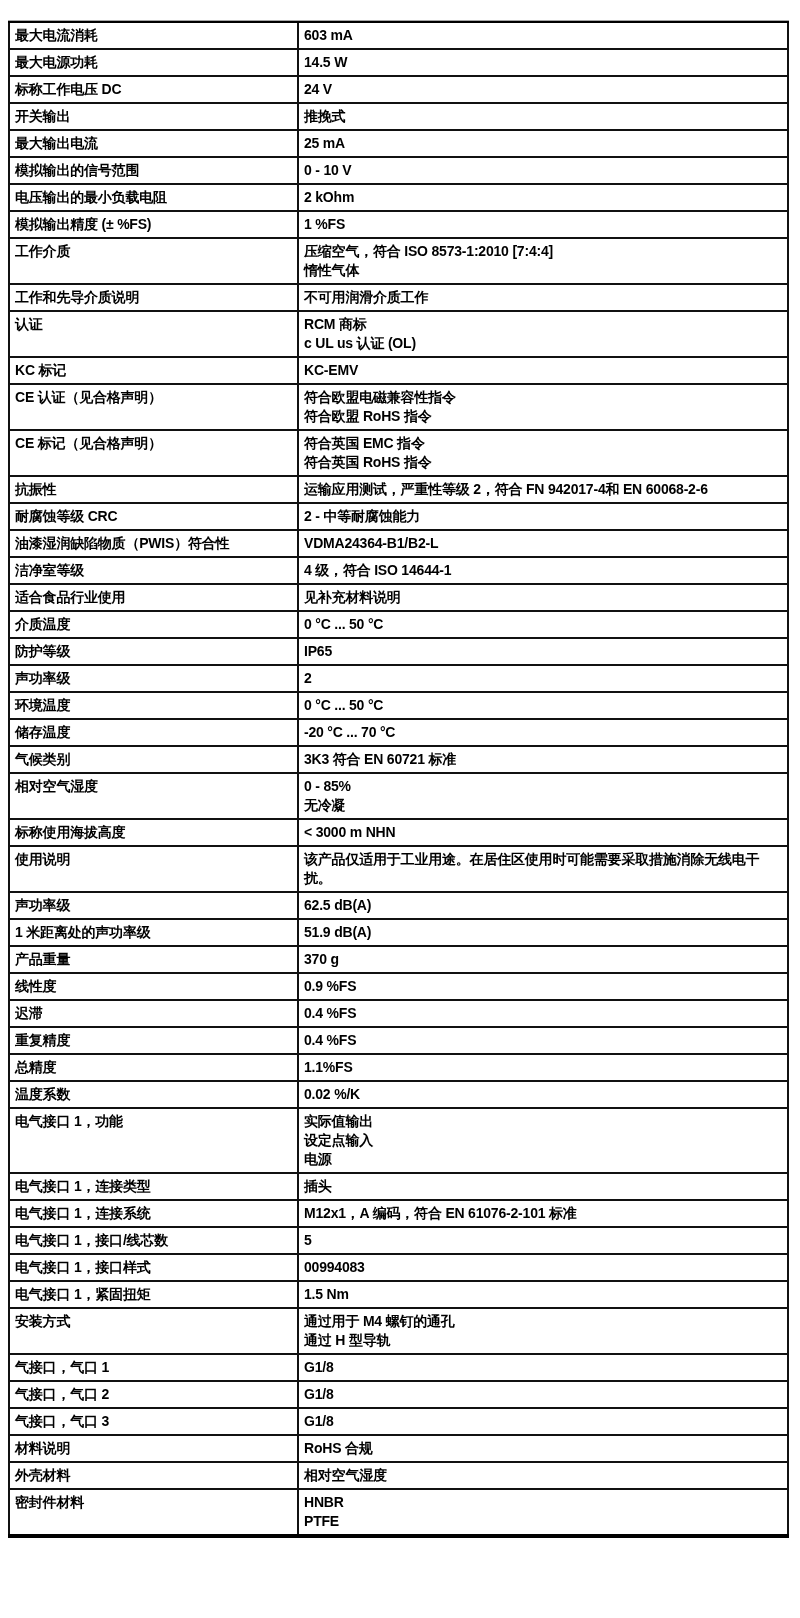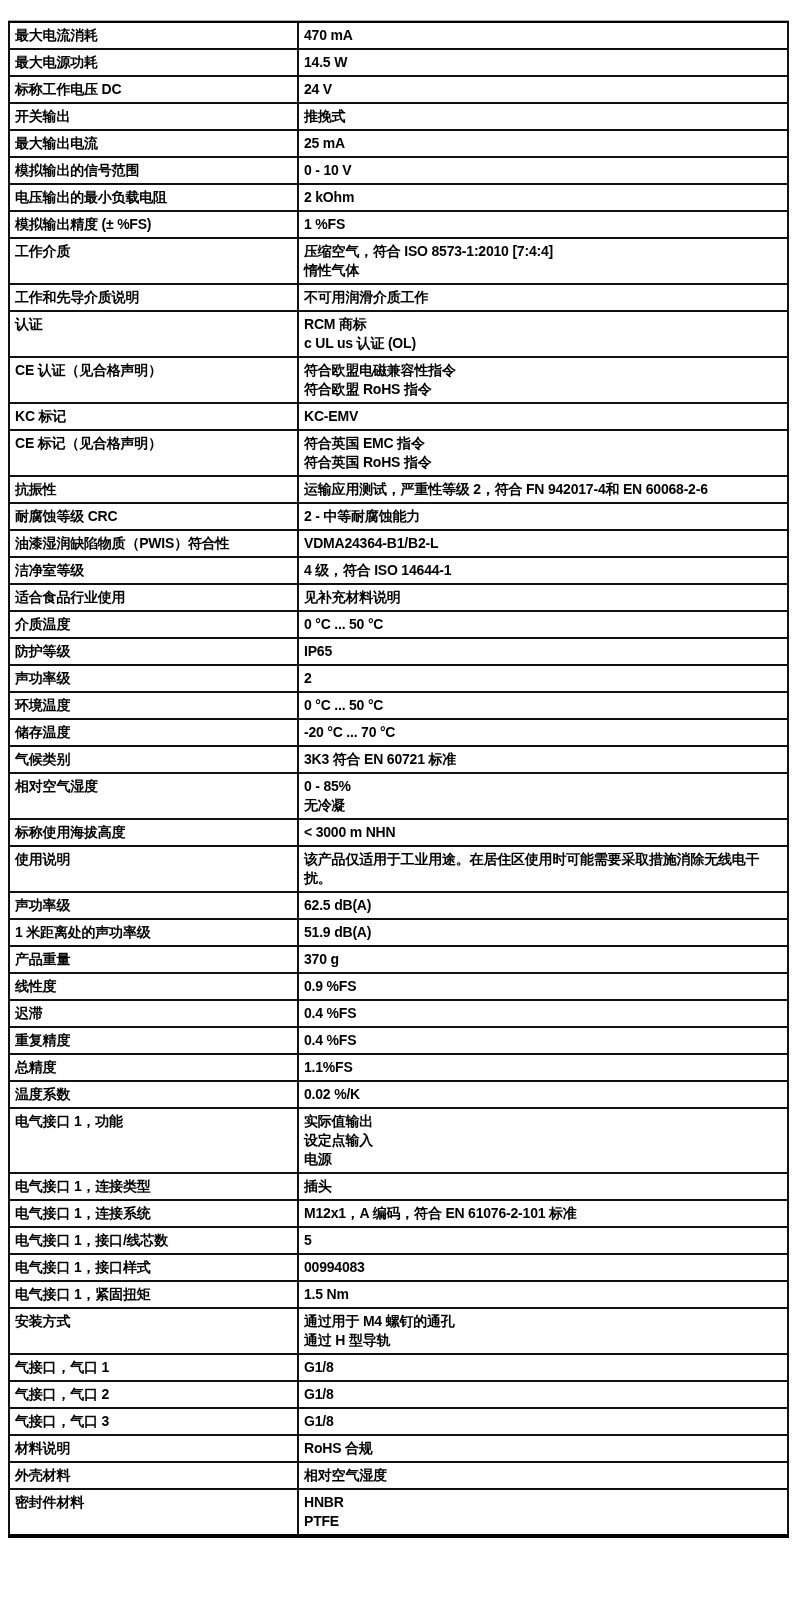--- a/index.html
+++ b/index.html
@@ -53,21 +53,21 @@
 </head>
 <body>
 
 <div class="page">
   <div class="top-hairline"></div>
   <table class="spec-table">
     <tbody id="spec-body">
   <tr>
     <td class="label-cell">最大电流消耗</td>
     <td class="value-cell">
-            <div class="value-line">470 mA</div>
+            <div class="value-line">603 mA</div>
           </td>
   </tr>
 
   <tr>
     <td class="label-cell">最大电源功耗</td>
     <td class="value-cell">
             <div class="value-line">14.5 W</div>
           </td>
   </tr>
 
@@ -130,31 +130,31 @@
 
   <tr>
     <td class="label-cell">认证</td>
     <td class="value-cell">
             <div class="value-line">RCM 商标</div>
             <div class="value-line">c UL us 认证 (OL)</div>
           </td>
   </tr>
 
   <tr>
+    <td class="label-cell">KC 标记</td>
+    <td class="value-cell">
+            <div class="value-line">KC-EMV</div>
+          </td>
+  </tr>
+
+  <tr>
     <td class="label-cell">CE 认证（见合格声明）</td>
     <td class="value-cell">
             <div class="value-line">符合欧盟电磁兼容性指令</div>
             <div class="value-line">符合欧盟 RoHS 指令</div>
-          </td>
-  </tr>
-
-  <tr>
-    <td class="label-cell">KC 标记</td>
-    <td class="value-cell">
-            <div class="value-line">KC-EMV</div>
           </td>
   </tr>
 
   <tr>
     <td class="label-cell">CE 标记（见合格声明）</td>
     <td class="value-cell">
             <div class="value-line">符合英国 EMC 指令</div>
             <div class="value-line">符合英国 RoHS 指令</div>
           </td>
   </tr>

